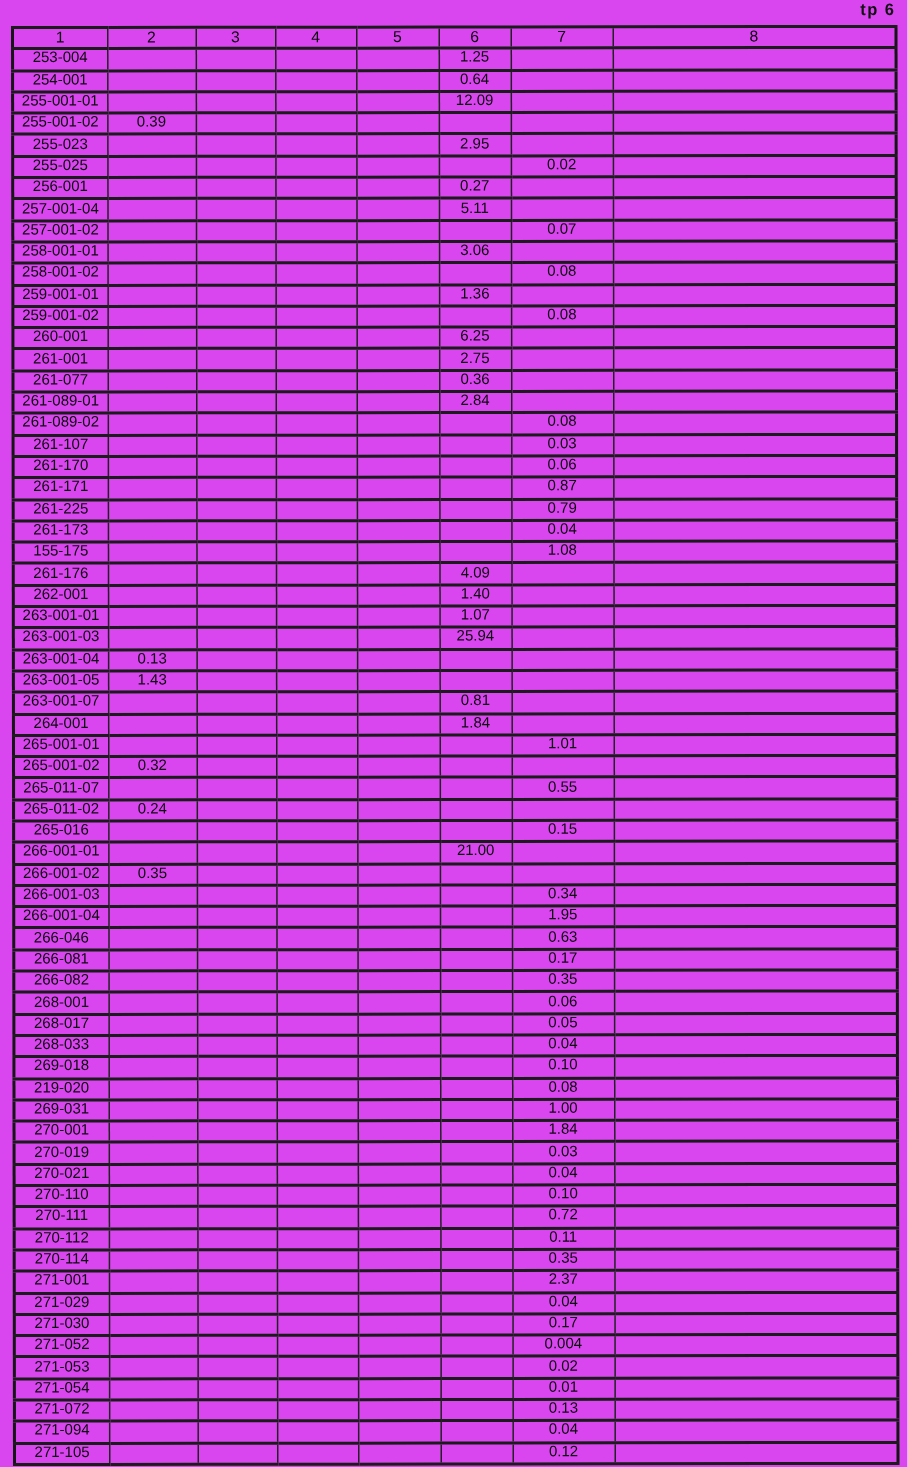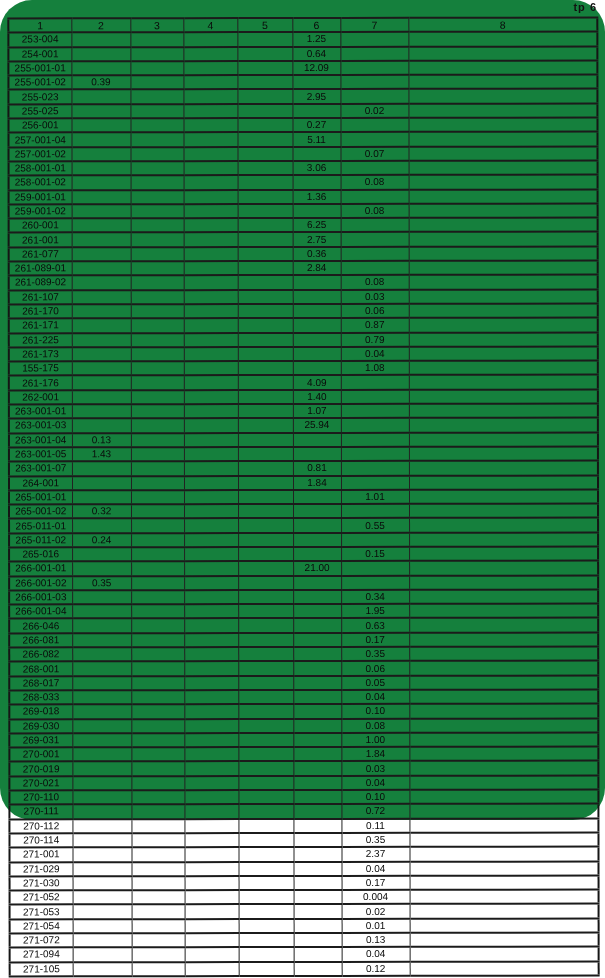--- a/index.html
+++ b/index.html
@@ -7,23 +7,22 @@
     padding: 0;
     background: #ffffff;
     width: 605px;
     height: 978px;
     overflow: hidden;
     font-family: "Liberation Sans", sans-serif;
   }
   .page {
     position: relative;
     width: 605px;
-    height: 820px;
-    background: #15803d;
-    border-radius: 32px;
+    height: 978px;
+    background: #d946ef;
   }
   .corner-label {
     position: absolute;
     top: 1px;
     right: 8px;
     font-size: 11px;
     font-weight: bold;
     letter-spacing: 1px;
     color: #121212;
   }
@@ -424,21 +423,21 @@
           <td>265-001-02</td>
           <td>0.32</td>
           <td></td>
           <td></td>
           <td></td>
           <td></td>
           <td></td>
           <td></td>
         </tr>
         <tr>
-          <td>265-011-01</td>
+          <td>265-011-07</td>
           <td></td>
           <td></td>
           <td></td>
           <td></td>
           <td></td>
           <td>0.55</td>
           <td></td>
         </tr>
         <tr>
           <td>265-011-02</td>
@@ -564,21 +563,21 @@
           <td>269-018</td>
           <td></td>
           <td></td>
           <td></td>
           <td></td>
           <td></td>
           <td>0.10</td>
           <td></td>
         </tr>
         <tr>
-          <td>269-030</td>
+          <td>219-020</td>
           <td></td>
           <td></td>
           <td></td>
           <td></td>
           <td></td>
           <td>0.08</td>
           <td></td>
         </tr>
         <tr>
           <td>269-031</td>

